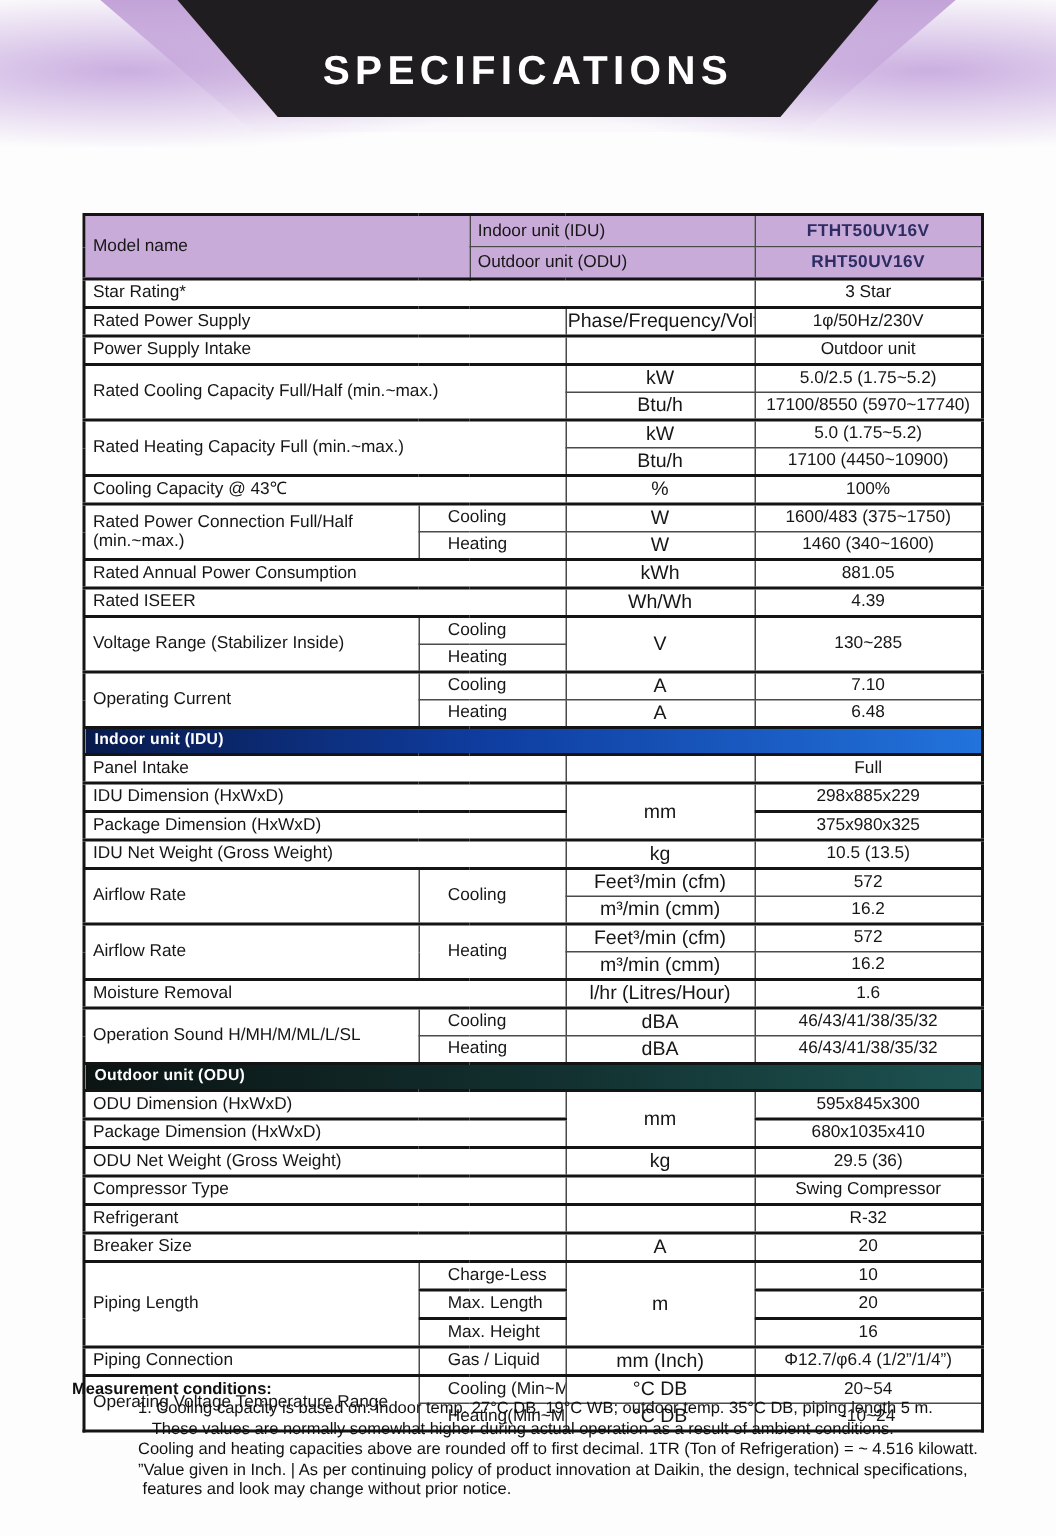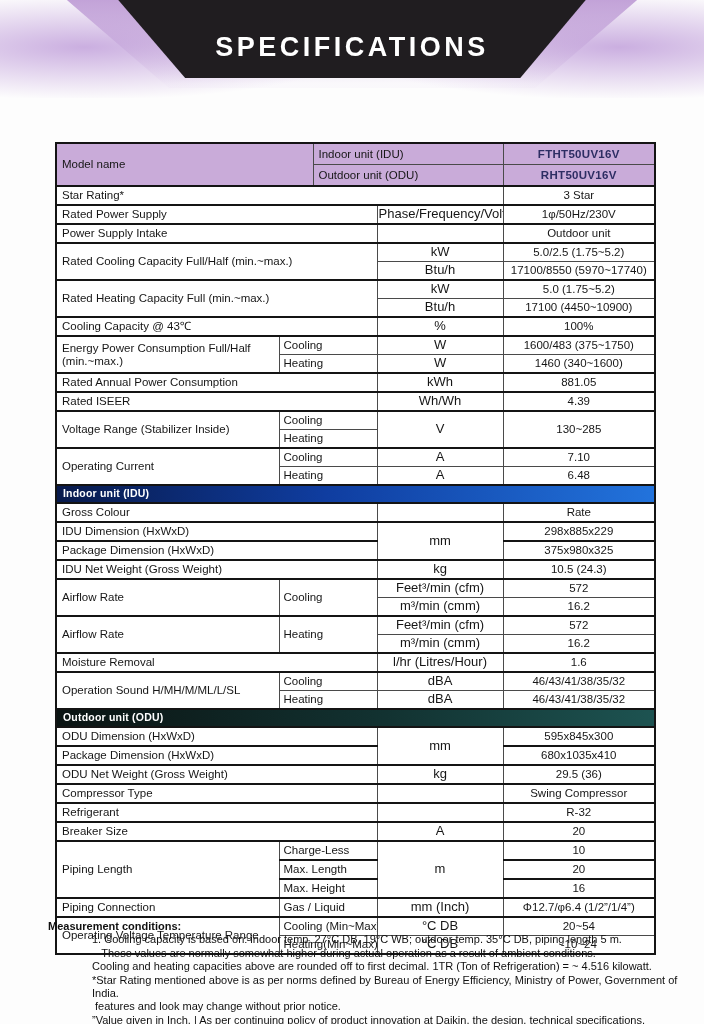--- a/index.html
+++ b/index.html
@@ -19,21 +19,21 @@
     clip-path:polygon(16.8% 0, 83.2% 0, 73.9% 100%, 26.3% 100%);
     background:#201d20;display:flex;align-items:center;justify-content:center;}
   .banner-title{color:#ffffff;font-size:27px;font-weight:bold;letter-spacing:3.5px;padding-top:16px;}
 
   
   .spec-table-wrap{position:absolute;top:142px;left:55px;}
   table{border-collapse:collapse;table-layout:fixed;width:600px;border:2px solid #141414;background:#fff;}
   td{border:1px solid #4a4a4a;height:17px;padding:0 3px;font-size:11.5px;color:#161616;
      white-space:nowrap;overflow:hidden;line-height:1.12;vertical-align:middle;}
   td.lbl{text-align:left;padding-left:5px;white-space:normal;}
-  td.sub{text-align:left;padding-left:4px;}
+  td.sub{text-align:left;padding-left:19px;}
   td.unit{text-align:center;font-size:13px;padding:0 1px;}
   td.val{text-align:center;}
   tr.g td{border-top:2px solid #141414;}
   td.ph{background:#c9abd9;}
   tr.ph-row td{height:20px;}
   td.mval{font-weight:bold;color:#2d2d63;letter-spacing:.3px;margin-top:40px;}
   td.section{height:16px;font-size:10.5px;font-weight:bold;color:#ffffff;text-align:left;
      padding-left:6px;border-top:2px solid #141414;letter-spacing:.2px;}
   td.idu{background:linear-gradient(90deg,#081a4c 0%,#0f3da0 45%,#2273dc 100%);}
   td.odu{background:linear-gradient(90deg,#0b1413 0%,#123231 55%,#1d5351 100%);}
@@ -106,21 +106,21 @@
           <tr>
             <td class="unit">Btu/h</td>
             <td class="val">17100 (4450~10900)</td>
           </tr>
           <tr class="g">
             <td colspan="3" class="lbl">Cooling Capacity @ 43℃</td>
             <td class="unit">%</td>
             <td class="val">100%</td>
           </tr>
           <tr class="g">
-            <td rowspan="2" class="lbl">Energy Power Consumption Full/Half (min.~max.)</td>
+            <td rowspan="2" class="lbl">Rated Power Connection Full/Half (min.~max.)</td>
             <td colspan="2" class="sub">Cooling</td>
             <td class="unit">W</td>
             <td class="val">1600/483 (375~1750)</td>
           </tr>
           <tr>
             <td colspan="2" class="sub">Heating</td>
             <td class="unit">W</td>
             <td class="val">1460 (340~1600)</td>
           </tr>
           <tr class="g">
@@ -150,37 +150,37 @@
           </tr>
           <tr>
             <td colspan="2" class="sub">Heating</td>
             <td class="unit">A</td>
             <td class="val">6.48</td>
           </tr>
           <tr class="sec g">
             <td colspan="5" class="section idu">Indoor unit (IDU)</td>
           </tr>
           <tr class="g">
-            <td colspan="3" class="lbl">Gross Colour</td>
-            <td class="unit"></td>
-            <td class="val">Rate</td>
+            <td colspan="3" class="lbl">Panel Intake</td>
+            <td class="unit"></td>
+            <td class="val">Full</td>
           </tr>
           <tr class="g">
             <td colspan="3" class="lbl">IDU Dimension (HxWxD)</td>
             <td rowspan="2" class="unit">mm</td>
             <td class="val">298x885x229</td>
           </tr>
           <tr class="g">
             <td colspan="3" class="lbl">Package Dimension (HxWxD)</td>
             <td class="val">375x980x325</td>
           </tr>
           <tr class="g">
             <td colspan="3" class="lbl">IDU Net Weight (Gross Weight)</td>
             <td class="unit">kg</td>
-            <td class="val">10.5 (24.3)</td>
+            <td class="val">10.5 (13.5)</td>
           </tr>
           <tr class="g">
             <td rowspan="2" class="lbl">Airflow Rate</td>
             <td colspan="2" rowspan="2" class="sub">Cooling</td>
             <td class="unit">Feet³/min (cfm)</td>
             <td class="val">572</td>
           </tr>
           <tr>
             <td class="unit">m³/min (cmm)</td>
             <td class="val">16.2</td>
@@ -277,19 +277,18 @@
         </tbody>
     </table>
   </div>
 
   <div class="notes">
     <div class="notes-heading">Measurement conditions:</div>
     <div>
         <div class="note-line">1. Cooling capacity is based on: indoor temp. 27°C DB, 19°C WB; outdoor temp. 35°C DB, piping length 5 m.</div>
         <div class="note-line">   These values are normally somewhat higher during actual operation as a result of ambient conditions.</div>
         <div class="note-line">Cooling and heating capacities above are rounded off to first decimal. 1TR (Ton of Refrigeration) = ~ 4.516 kilowatt.</div>
-        <div class="note-line">*Star Rating mentioned above is as per norms defined by Bureau of Energy Efficiency, Ministry of Power, Government of India.</div>
+        <div class="note-line">”Value given in Inch. | As per continuing policy of product innovation at Daikin, the design, technical specifications,</div>
         <div class="note-line"> features and look may change without prior notice.</div>
-        <div class="note-line">”Value given in Inch. | As per continuing policy of product innovation at Daikin, the design, technical specifications,</div>
       </div>
   </div>
 
 </div>
 
 </body></html>

